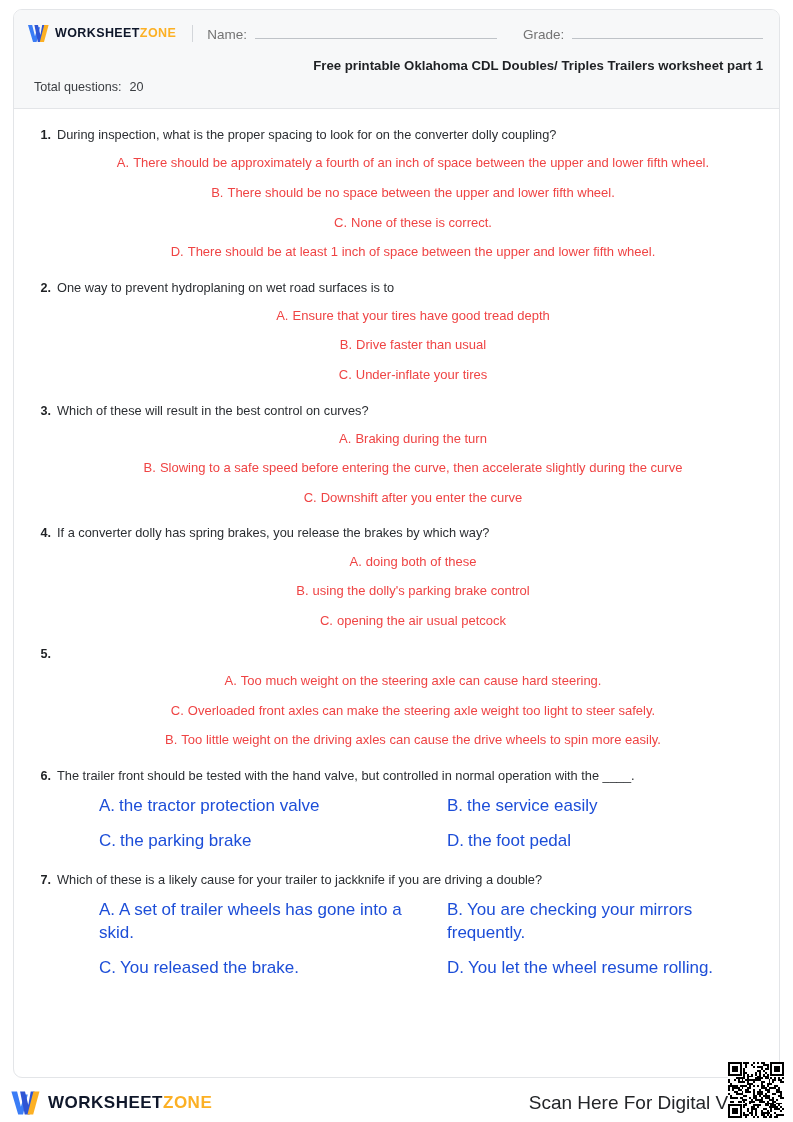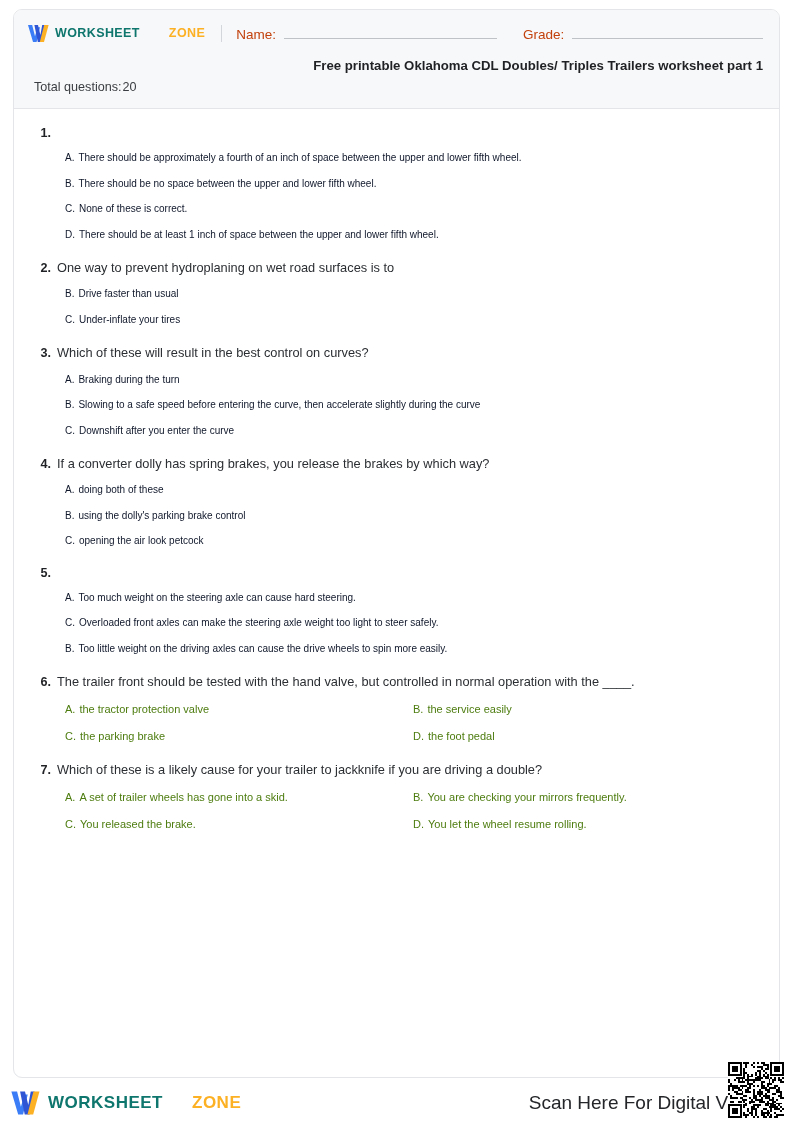--- a/index.html
+++ b/index.html
@@ -54,39 +54,39 @@
     flex: 0 0 auto;
     display: block;
   }
   .logo-text {
     font-size: 12.5px;
     font-weight: bold;
     letter-spacing: 0.4px;
     white-space: nowrap;
     line-height: 1;
   }
-  .logo-text .w { color: #0f766e; }
-  .logo-text .z { color: #fcb024; margin-left: 29px; }
+  .logo-text .w { color: #0f172a; }
+  .logo-text .z { color: #fcb024; }
 
   .logo-divider {
     width: 1px;
     height: 17px;
     background: #d3d6da;
     margin: 0 14px 0 16px;
     flex: 0 0 auto;
   }
 
   .field {
     display: flex;
     align-items: baseline;
     flex: 1 1 auto;
   }
   .field-label {
     font-size: 13.5px;
-    color: #c2410c;
+    color: #737373;
     white-space: nowrap;
     flex: 0 0 auto;
   }
   .field-rule {
     flex: 1 1 auto;
     border-bottom: 1px solid #bfc3c8;
     margin-left: 8px;
     height: 13px;
   }
   .field.name { max-width: 370px; }
@@ -101,21 +101,21 @@
     color: #1f2124;
     line-height: 1.35;
     margin: 0 0 4px 0;
     text-align: right;
   }
   .total-row {
     font-size: 12.6px;
     color: #3a3d41;
     line-height: 1.3;
   }
-  .total-row .total-value { margin-left: 1px; }
+  .total-row .total-value { margin-left: 8px; }
 
   
   .questions {
     padding: 17px 18px 0 15px;
   }
   .question {
     margin-bottom: 18px;
   }
   .q-head {
     display: flex;
@@ -134,36 +134,38 @@
   .q-text {
     font-size: 12.8px;
     color: #2b2e32;
     line-height: 1.35;
   }
   .options {
     padding-left: 36px;
   }
   .options.one-col .opt {
     margin-bottom: 12px;
-    font-size: 10px;
-    color: #0f172a;
+    font-size: 13px;
+    color: #ef4444;
     line-height: 1.35;
+    text-align: center;
   }
   .options.one-col .opt:last-child { margin-bottom: 0; }
 
   .options.two-col {
     display: grid;
     grid-template-columns: 1fr 1fr;
     row-gap: 12px;
     column-gap: 0px;
   }
   .options.two-col .opt {
-    font-size: 11px;
-    color: #4d7c0f;
+    font-size: 17px;
+    color: #1d4ed8;
     line-height: 1.35;
+    margin-left: 34px;
   }
   .opt-letter { margin-right: 4px; }
 
   
   .footer {
     position: absolute;
     left: 0;
     top: 1083px;
     width: 793px;
     height: 39px;
@@ -242,34 +244,36 @@
         <span>Total questions:</span><span class="total-value">20</span>
       </div>
     </div>
 
   </div>
 
   <div class="questions" id="questions-container">
       <div class="question">
         <div class="q-head">
           <span class="q-num">1.</span>
+          <span class="q-text">During inspection, what is the proper spacing to look for on the converter dolly coupling?</span>
         </div>
         <div class="options one-col">
           <div class="opt"><span class="opt-letter">A.</span><span>There should be approximately a fourth of an inch of space between the upper and lower fifth wheel.</span></div>
           <div class="opt"><span class="opt-letter">B.</span><span>There should be no space between the upper and lower fifth wheel.</span></div>
           <div class="opt"><span class="opt-letter">C.</span><span>None of these is correct.</span></div>
           <div class="opt"><span class="opt-letter">D.</span><span>There should be at least 1 inch of space between the upper and lower fifth wheel.</span></div>
         </div>
       </div>
       <div class="question">
         <div class="q-head">
           <span class="q-num">2.</span>
           <span class="q-text">One way to prevent hydroplaning on wet road surfaces is to</span>
         </div>
         <div class="options one-col">
+          <div class="opt"><span class="opt-letter">A.</span><span>Ensure that your tires have good tread depth</span></div>
           <div class="opt"><span class="opt-letter">B.</span><span>Drive faster than usual</span></div>
           <div class="opt"><span class="opt-letter">C.</span><span>Under-inflate your tires</span></div>
         </div>
       </div>
       <div class="question">
         <div class="q-head">
           <span class="q-num">3.</span>
           <span class="q-text">Which of these will result in the best control on curves?</span>
         </div>
         <div class="options one-col">
@@ -279,21 +283,21 @@
         </div>
       </div>
       <div class="question">
         <div class="q-head">
           <span class="q-num">4.</span>
           <span class="q-text">If a converter dolly has spring brakes, you release the brakes by which way?</span>
         </div>
         <div class="options one-col">
           <div class="opt"><span class="opt-letter">A.</span><span>doing both of these</span></div>
           <div class="opt"><span class="opt-letter">B.</span><span>using the dolly's parking brake control</span></div>
-          <div class="opt"><span class="opt-letter">C.</span><span>opening the air look petcock</span></div>
+          <div class="opt"><span class="opt-letter">C.</span><span>opening the air usual petcock</span></div>
         </div>
       </div>
       <div class="question">
         <div class="q-head">
           <span class="q-num">5.</span>
         </div>
         <div class="options one-col">
           <div class="opt"><span class="opt-letter">A.</span><span>Too much weight on the steering axle can cause hard steering.</span></div>
           <div class="opt"><span class="opt-letter">C.</span><span>Overloaded front axles can make the steering axle weight too light to steer safely.</span></div>
           <div class="opt"><span class="opt-letter">B.</span><span>Too little weight on the driving axles can cause the drive wheels to spin more easily.</span></div>

